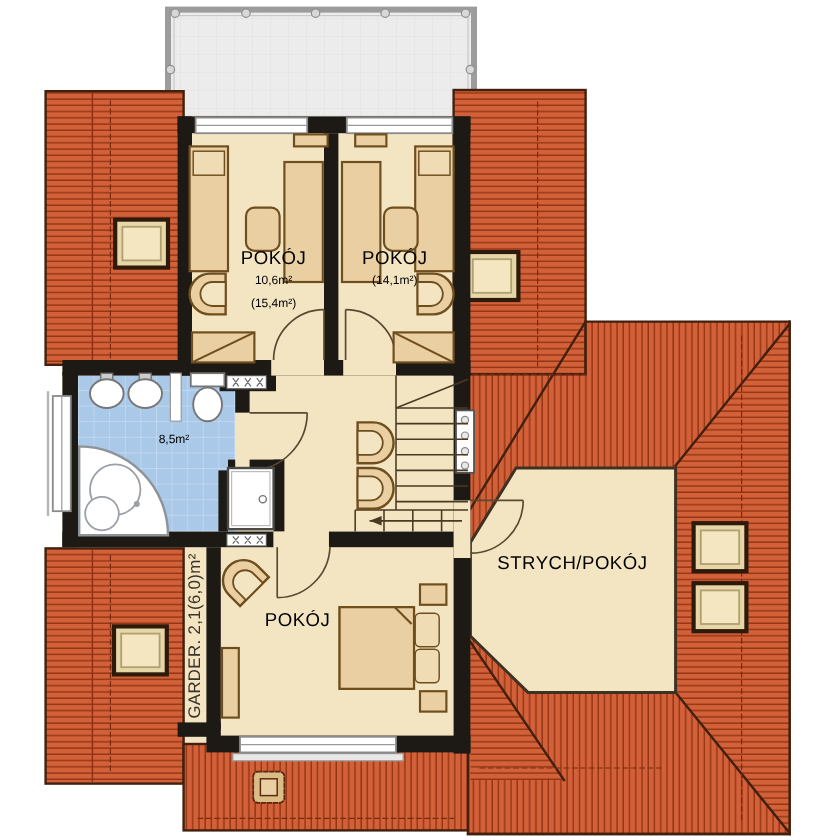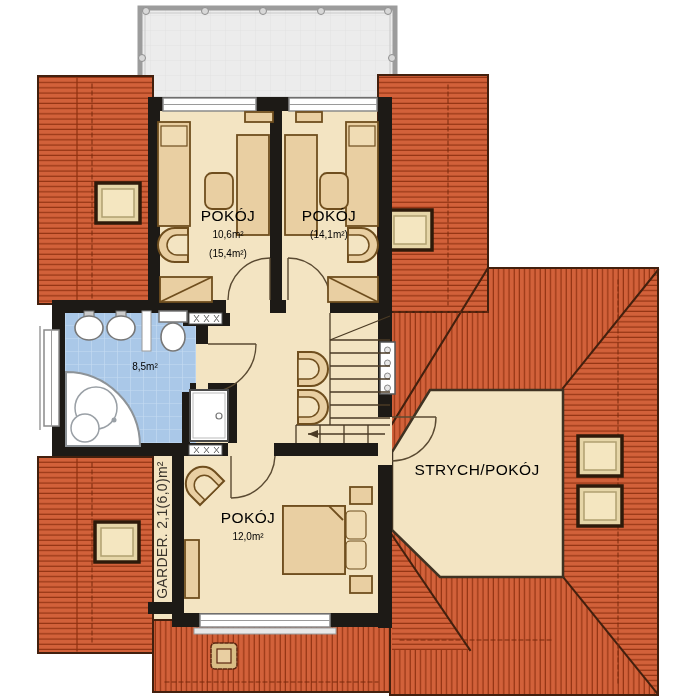--- a/index.html
+++ b/index.html
@@ -308,21 +308,20 @@
   <div class="ar">8,5m²</div>
 </div>
 
 
 <div class="lbl" style="left:388px;top:460px;width:178px;">
   <div class="nm">STRYCH/POKÓJ</div>
 </div>
 
 <div class="lbl" style="left:196px;top:508px;width:104px;">
   <div class="nm">POKÓJ</div>
-  <div class="ar">12,0m²</div>
 </div>
 
 <div class="lbl-rot" style="left:88px;top:521px;width:150px;height:18px;">
   <span>GARDER.</span>
   <span>2,1(6,0)m²</span>
 </div>
 
 </div>
 
 </body></html>

